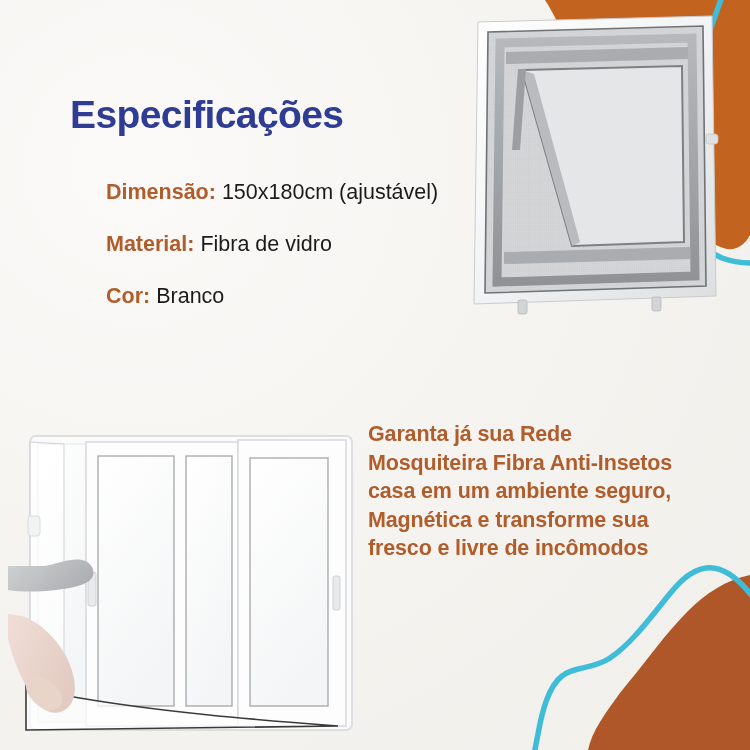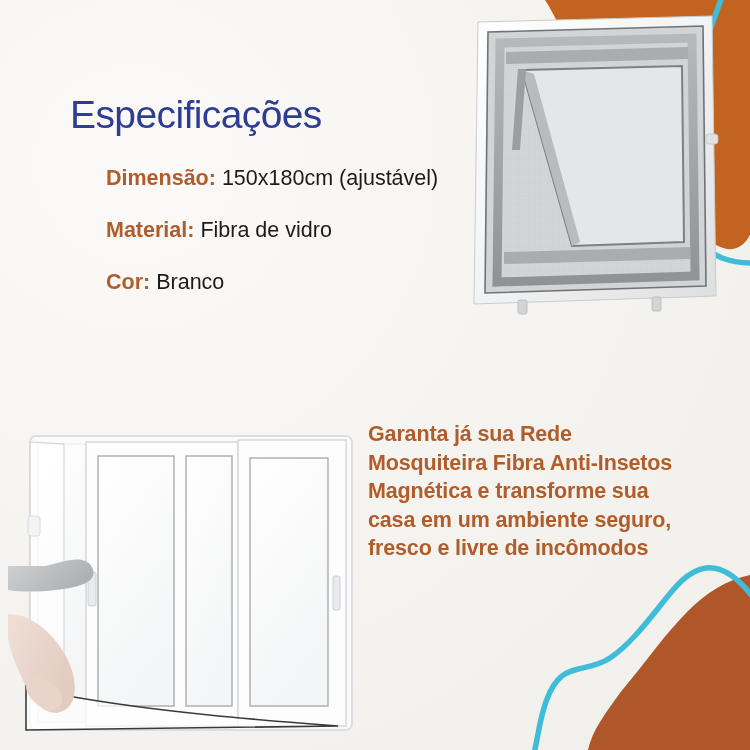--- a/index.html
+++ b/index.html
@@ -22,22 +22,22 @@
       radial-gradient(circle at 63% 72%, rgba(0,0,0,.013) 0 1px, transparent 1px),
       radial-gradient(circle at 83% 52%, rgba(0,0,0,.012) 0 1px, transparent 1px),
       radial-gradient(circle at 30% 88%, rgba(0,0,0,.012) 0 1px, transparent 1px);
     pointer-events:none;
   }
   svg.deco{position:absolute;left:0;top:0;width:750px;height:750px;}
 
   
   .specs{position:absolute;left:70px;top:95px;width:430px;}
   .title{
-    font-size:39px;font-weight:normal;color:#2f3c94;
-    letter-spacing:-.6px;line-height:1;margin:0 0 32px 0;
+    font-size:39px;font-weight:bold;color:#2f3c94;
+    letter-spacing:-.6px;line-height:1;margin:0 0 46px 0;
   }
   .spec-row{
     font-size:21.5px;line-height:1.2;margin-bottom:26px;
     color:#1b1b1b;white-space:nowrap;
   }
   .spec-row .lab{color:#b05c2b;font-weight:bold;margin-left:36px;}
   .spec-row .val{color:#1b1b1b;font-weight:normal;}
 
   
   .cta{
@@ -191,18 +191,18 @@
 
     <div class="spec-row">
       <span class="lab">Cor:</span>
       <span class="val">Branco</span>
     </div>
   </div>
 
   <div class="cta">
     <div>Garanta já sua Rede</div>
     <div>Mosquiteira Fibra Anti-Insetos</div>
+    <div>casa em um ambiente seguro,</div>
     <div>Magnética e transforme sua</div>
-    <div>casa em um ambiente seguro,</div>
     <div>fresco e livre de incômodos</div>
   </div>
 
 </div>
 
 </body></html>

